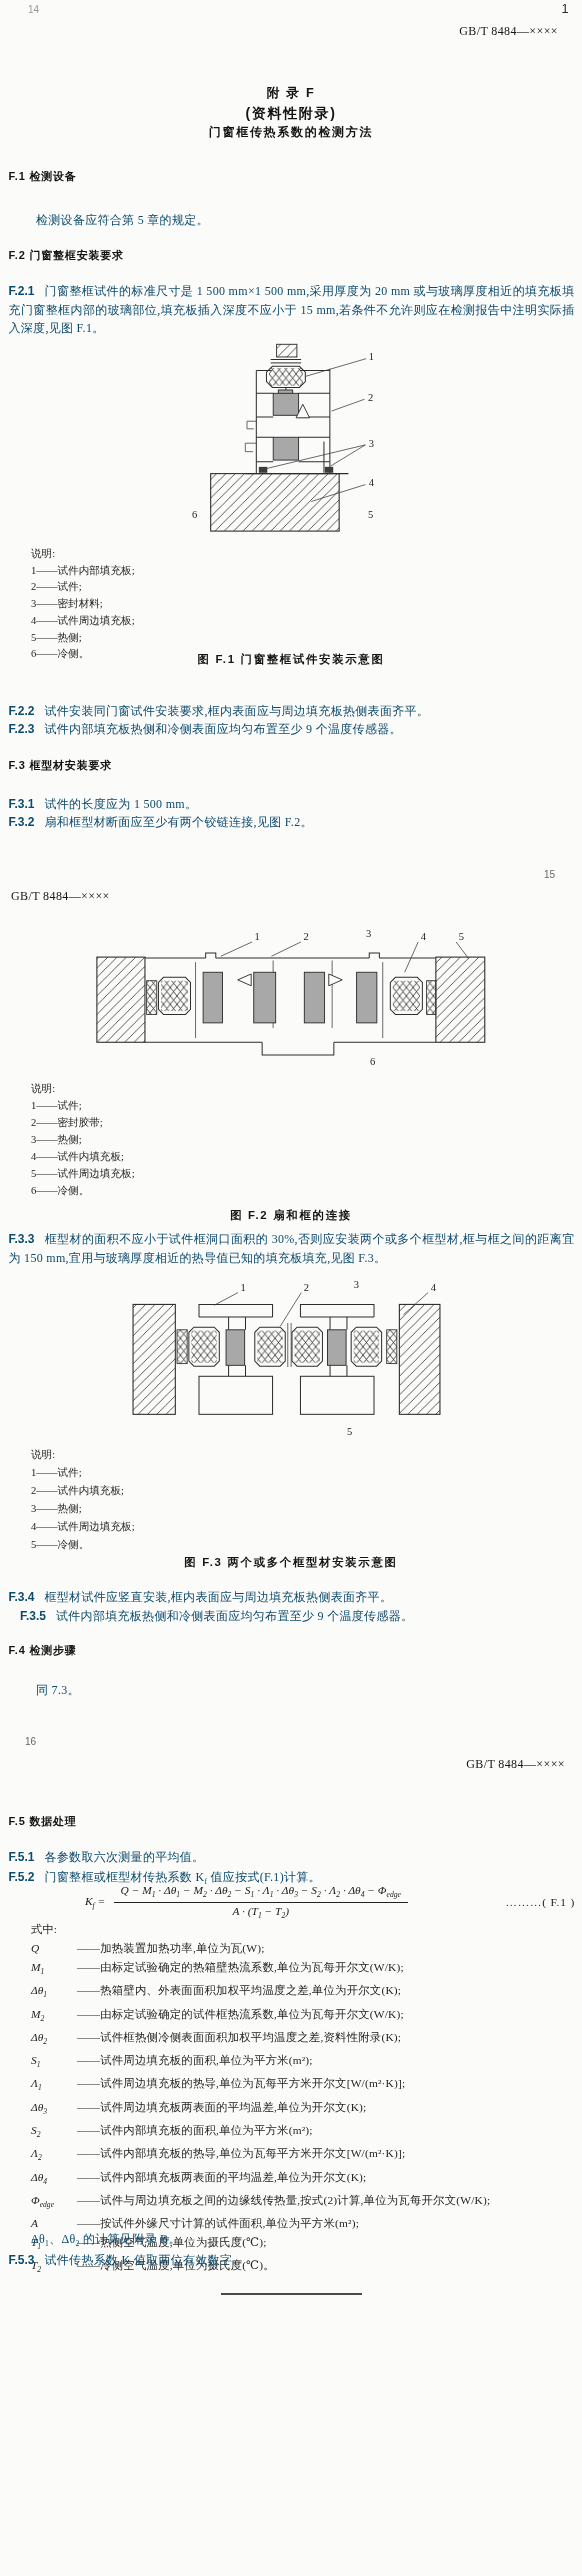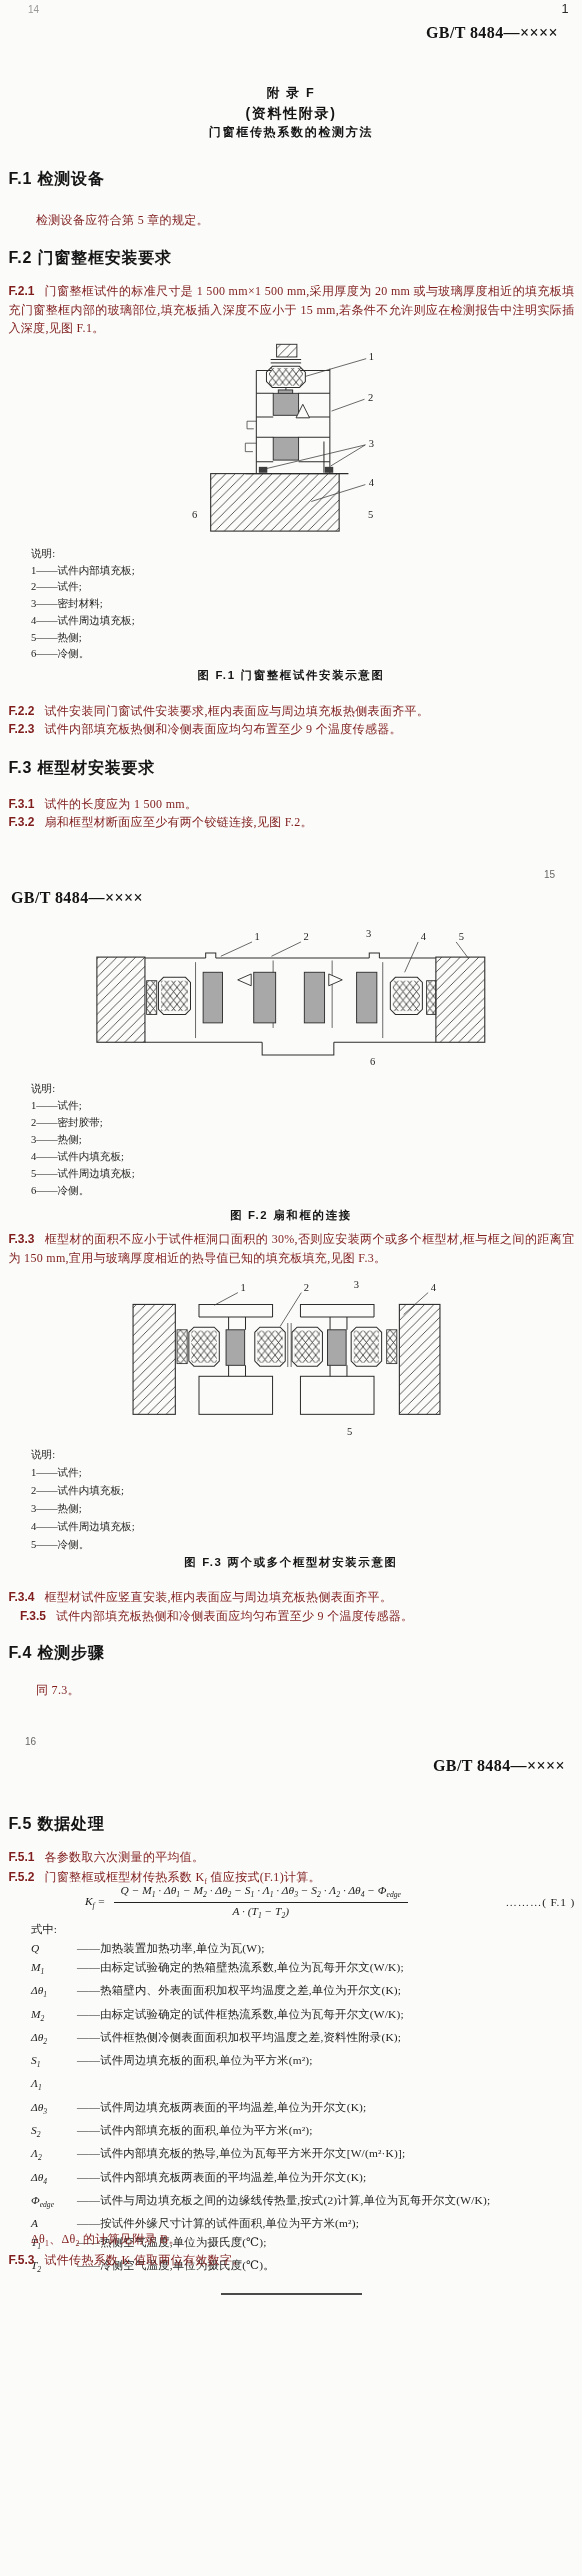--- a/index.html
+++ b/index.html
@@ -1,29 +1,29 @@
 <!DOCTYPE html>
 <html style="font-size:13.5px"><head>
 <meta charset="utf-8">
 <style>
   html,body{margin:0;padding:0;background:#e9e9e9;}
   .page{position:relative;width:582px;height:2576px;margin:0 auto;background:#fbfbf9;
         color:#1f1f1f;font-family:"Liberation Serif","DejaVu Serif",serif;overflow:hidden;}
   .abs{position:absolute;}
   .hd{font-family:"Liberation Sans","DejaVu Sans",sans-serif;font-weight:bold;
-      font-size:16px;color:#141414;letter-spacing:0.8px;}
-  .body-t{font-size:12px;line-height:18.6px;letter-spacing:0.3px;color:#7f1d1d;}
+      font-size:11px;color:#141414;letter-spacing:0.8px;}
+  .body-t{font-size:12px;line-height:18.6px;letter-spacing:0.3px;color:#0c4a6e;}
   .para{width:566px;text-align:justify;}
   .cn{font-family:"Liberation Sans","DejaVu Sans",sans-serif;font-weight:bold;margin-right:10px;letter-spacing:0;}
   .legend{font-size:10.6px;color:#222;}
   .lrow{line-height:16.7px;}
   .cap{width:582px;text-align:center;font-family:"Liberation Sans","DejaVu Sans",sans-serif;
        font-weight:bold;font-size:11.4px;letter-spacing:1.7px;color:#141414;}
   .pgno{font-size:10px;color:#666;font-family:"Liberation Sans",sans-serif;}
-  .hdr{font-weight:bold;font-size:16px;letter-spacing:0.4px;color:#141414;}
+  .hdr{font-weight:normal;font-size:12px;letter-spacing:0.4px;color:#141414;}
   sub{font-size:7.6px;}
   svg.fig{position:absolute;}
   svg .ln{stroke:#2d2d2d;stroke-width:1.2;fill:none;}
   svg .thin{stroke:#3a3a3a;stroke-width:.9;fill:none;}
   svg .gray{fill:#a8a8a8;stroke:#2d2d2d;stroke-width:1.1;}
   svg .white{fill:#fbfbf9;stroke:#2d2d2d;stroke-width:1.1;}
   svg .seal{fill:#3c3c3c;stroke:none;}
   svg text{font-size:12.5px;fill:#1d1d1d;font-family:"Liberation Serif",serif;}
   .formula{display:flex;align-items:center;font-size:11.4px;color:#1b1b1b;}
   .fvar{font-style:italic;}
@@ -110,21 +110,21 @@
     <div>
 
     <div class="lrow">1——试件内部填充板;</div>
         <div class="lrow">2——试件;</div>
         <div class="lrow">3——密封材料;</div>
         <div class="lrow">4——试件周边填充板;</div>
         <div class="lrow">5——热侧;</div>
         <div class="lrow">6——冷侧。</div>
       </div>
   </div>
-  <div class="abs cap" style="left:0;top:668px;">图 F.1  门窗整框试件安装示意图</div>
+  <div class="abs cap" style="left:0;top:652px;">图 F.1  门窗整框试件安装示意图</div>
 
   <div class="abs body-t para" style="left:8.5px;top:702px;"><span class="cn">F.2.2</span><span>试件安装同门窗试件安装要求,框内表面应与周边填充板热侧表面齐平。</span></div>
   <div class="abs body-t para" style="left:8.5px;top:720px;"><span class="cn">F.2.3</span><span>试件内部填充板热侧和冷侧表面应均匀布置至少 9 个温度传感器。</span></div>
 
   <div class="abs hd" style="left:8.5px;top:758px;">F.3  框型材安装要求</div>
   <div class="abs body-t para" style="left:8.5px;top:795px;"><span class="cn">F.3.1</span><span>试件的长度应为 1 500 mm。</span></div>
   <div class="abs body-t para" style="left:8.5px;top:813px;"><span class="cn">F.3.2</span><span>扇和框型材断面应至少有两个铰链连接,见图 F.2。</span></div>
 
   <div class="abs pgno" style="left:544px;top:869px;text-align:center;">15</div>
 
@@ -287,20 +287,21 @@
         <span class="dtext">——试件框热侧冷侧表面面积加权平均温度之差,资料性附录(K);</span>
       </div>
 
       <div class="defrow">
         <span class="sym">S<sub>1</sub></span>
         <span class="dtext">——试件周边填充板的面积,单位为平方米(m²);</span>
       </div>
 
       <div class="defrow">
         <span class="sym">Λ<sub>1</sub></span>
+        <span class="dtext">——试件周边填充板的热导,单位为瓦每平方米开尔文[W/(m²·K)];</span>
       </div>
 
       <div class="defrow">
         <span class="sym">Δθ<sub>3</sub></span>
         <span class="dtext">——试件周边填充板两表面的平均温差,单位为开尔文(K);</span>
       </div>
 
       <div class="defrow">
         <span class="sym">S<sub>2</sub></span>
         <span class="dtext">——试件内部填充板的面积,单位为平方米(m²);</span>

